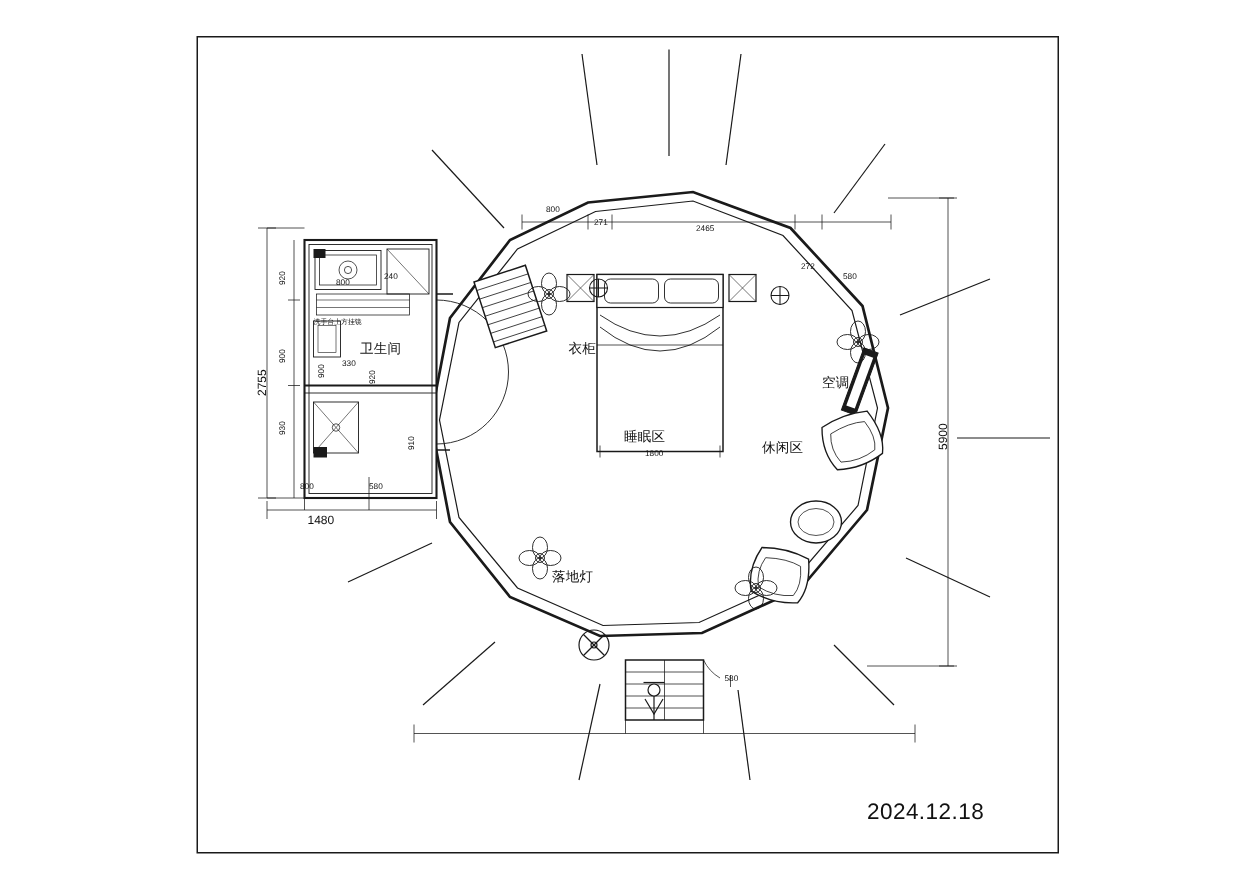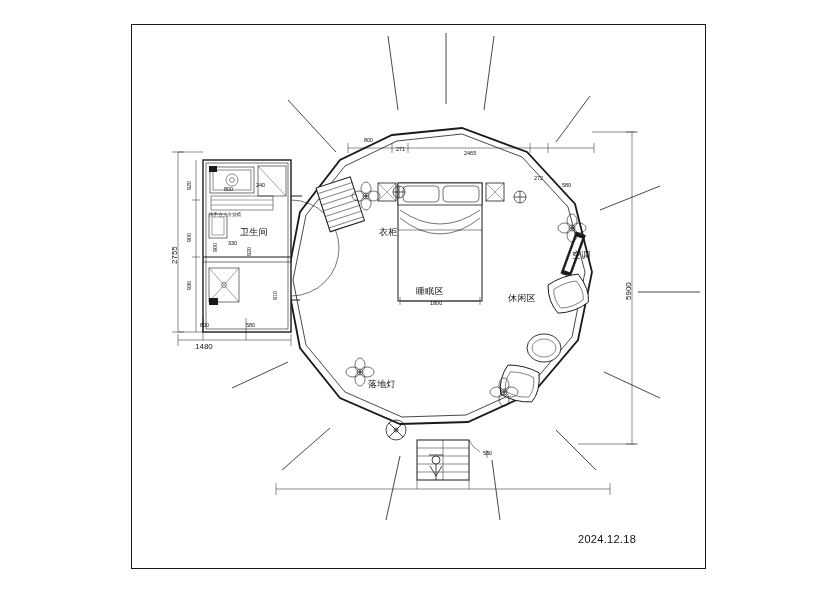--- a/index.html
+++ b/index.html
@@ -52,21 +52,21 @@
   }
   .dim.vert {
     transform-origin: left top;
     transform: rotate(-90deg);
   }
   .dim.big {
     font-size: 8px;
   }
   .datestamp {
     position: absolute;
-    font-size: 11px;
+    font-size: 15px;
     color: #111111;
     letter-spacing: 0.3px;
   }
 </style>
 </head>
 <body>
 
 <div id="sheet">
 
   <div id="frame"></div>
@@ -275,27 +275,27 @@
         <line x1="594" y1="143" x2="594" y2="153"></line>
 
         <line x1="487" y1="450" x2="487" y2="458"></line>
       </g>
     </g>
   </svg>
 
   <div class="label" style="left:240px; top:226px;">卫生间</div>
   <div class="label" style="left:342px; top:226px;margin-left:37px;">衣柜</div>
   <div class="label" style="left:416px; top:285px;">睡眠区</div>
-  <div class="label" style="left:572px; top:249px;">空调</div>
+  <div class="label" style="left:548px; top:249px;">空调</div>
   <div class="label" style="left:508px; top:292px;">休闲区</div>
   <div class="label" style="left:368px; top:378px;">落地灯</div>
 
   <div class="dim big vert" style="left:624px; top:300px;">5900</div>
   <div class="dim big vert" style="left:170px; top:264px;">2755</div>
-  <div class="dim big" style="left:195px; top:342px;text-align:center;">1480</div>
+  <div class="dim big" style="left:205px; top:342px;text-align:center;">1480</div>
 
   <div class="dim" style="left:364px; top:137px;">800</div>
   <div class="dim" style="left:396px; top:146px;">271</div>
   <div class="dim" style="left:464px; top:150px;">2465</div>
   <div class="dim" style="left:534px; top:175px;">272</div>
   <div class="dim" style="left:562px; top:182px;">580</div>
   <div class="dim" style="left:430px; top:300px;">1800</div>
   <div class="dim" style="left:483px; top:450px;">580</div>
 
   <div class="dim vert" style="left:186px; top:190px;">920</div>

